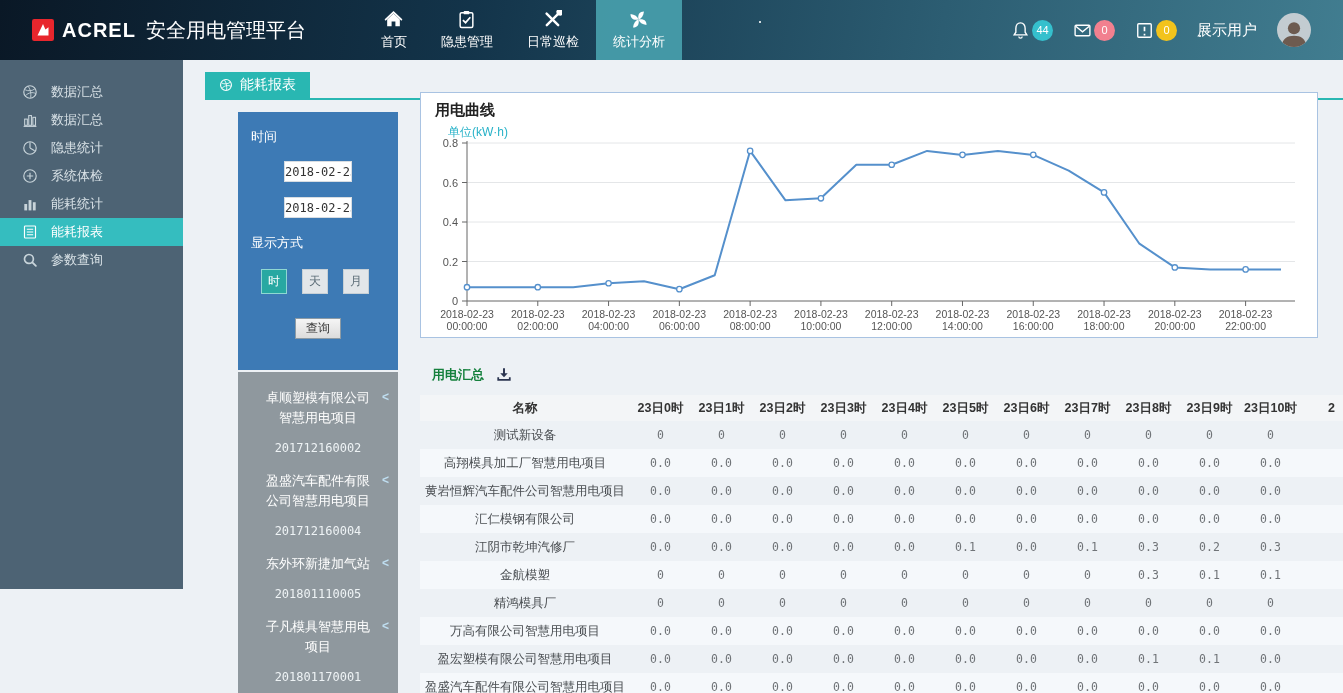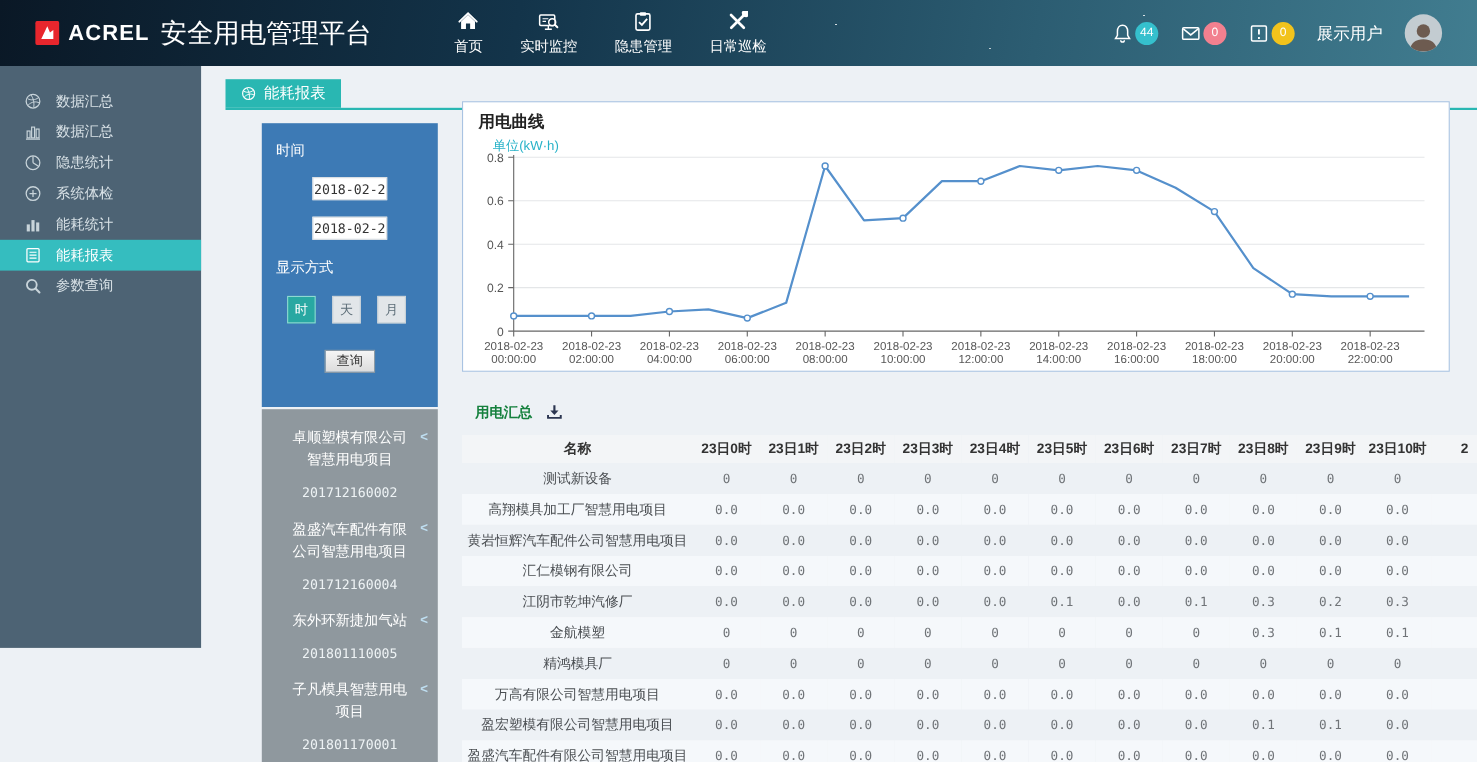--- a/index.html
+++ b/index.html
@@ -15,21 +15,21 @@
       radial-gradient(1px 1px at 560px 48px, rgba(255,255,255,.6) 50%, transparent 51%),
       radial-gradient(1.5px 1.5px at 760px 22px, rgba(255,255,255,.8) 50%, transparent 51%),
       radial-gradient(1px 1px at 900px 44px, rgba(255,255,255,.7) 50%, transparent 51%),
       radial-gradient(1px 1px at 1040px 14px, rgba(255,255,255,.8) 50%, transparent 51%),
       radial-gradient(1.5px 1.5px at 1200px 36px, rgba(255,255,255,.8) 50%, transparent 51%),
       linear-gradient(100deg,#0a1826 0%,#13344a 35%,#2c5d72 70%,#417d90 100%);
     display:flex; align-items:stretch; color:#fff; }
   .brand { display:flex; align-items:center; gap:8px; margin-left:32px; }
   .brand-icon { width:22px; height:22px; }
   .logo-acrel { font-size:20px; font-weight:bold; letter-spacing:1px; }
-  .logo-title { font-size:24px; margin-left:2px; }
+  .logo-title { font-size:20px; margin-left:2px; }
   .nav-items { display:flex; margin-left:58px; align-items:stretch; }
   .nav-item { display:flex; flex-direction:column; align-items:center; justify-content:center;
     gap:4px; padding:0 17px; cursor:pointer; color:#fff; }
   .nav-item.active { background:rgba(72,160,172,.92); }
   .nav-item .nav-ic { width:19px; height:19px; color:#fff; }
   .nav-item .nav-label { font-size:13px; white-space:nowrap; }
   .nav-right { margin-left:auto; display:flex; align-items:center; gap:20px; padding-right:32px; }
   .badge { display:flex; align-items:center; cursor:pointer; }
   .badge .b-ic { width:19px; height:19px; color:#fff; }
   .badge .b-count { min-width:21px; height:21px; padding:0 4px; border-radius:11px; margin-left:2px;
@@ -112,43 +112,44 @@
   <nav class="nav-items" id="nav-items">
       <div class="nav-item">
         <span class="nav-ic"><svg viewBox="0 0 18 18">
             <path d="M3 9 L9 3.2 L15 9 L15 15.5 L10.8 15.5 L10.8 10.8 L7.2 10.8 L7.2 15.5 L3 15.5 Z" fill="currentColor"></path>
             <path d="M1.5 9.2 L9 2 L16.5 9.2" stroke="currentColor" stroke-width="1.6" fill="none" stroke-linecap="round"></path>
           </svg></span>
         <span class="nav-label">首页</span>
       </div>
       <div class="nav-item">
         <span class="nav-ic"><svg viewBox="0 0 18 18">
-            <rect x="1.5" y="3.5" width="13" height="9" rx="1" stroke="currentColor" stroke-width="1.3" fill="none"></rect>
-            <path d="M6 15.7 h6 M9 12.7 v2.6" stroke="currentColor" stroke-width="1.2"></path>
-            <path d="M4 6.7 h5 M4 9 h3" stroke="currentColor" stroke-width="1"></path>
-            <circle cx="12.3" cy="9.6" r="3" stroke="currentColor" stroke-width="1.3" fill="rgba(10,30,45,.35)"></circle>
-            <path d="M14.6 11.9 L16.8 14" stroke="currentColor" stroke-width="1.7" stroke-linecap="round"></path>
-          </svg></span>
-        <span class="nav-label">实时监控</span>
-      </div>
-      <div class="nav-item">
-        <span class="nav-ic"><svg viewBox="0 0 18 18">
             <rect x="3" y="2.5" width="12" height="14" rx="1.4" stroke="currentColor" stroke-width="1.4" fill="none"></rect>
             <rect x="6.3" y="1" width="5.4" height="3" rx=".8" fill="currentColor"></rect>
             <path d="M5.6 9.6 L8.1 12 L12.6 6.8" stroke="currentColor" stroke-width="1.6" fill="none"></path>
           </svg></span>
         <span class="nav-label">隐患管理</span>
       </div>
       <div class="nav-item">
         <span class="nav-ic"><svg viewBox="0 0 18 18">
             <path d="M3.4 3.4 L14.4 14.4" stroke="currentColor" stroke-width="2.3" stroke-linecap="round"></path>
             <path d="M14.6 3.4 L3.6 14.4" stroke="currentColor" stroke-width="2.3" stroke-linecap="round"></path>
             <path d="M12.6 1.6 A3.2 3.2 0 1 1 16.4 5.4 L14.2 4.9 L13.1 3.8 Z" fill="currentColor"></path>
           </svg></span>
         <span class="nav-label">日常巡检</span>
+      </div>
+      <div class="nav-item active">
+        <span class="nav-ic"><svg viewBox="0 0 18 18">
+            <g fill="currentColor">
+              <path d="M9 9 C8 4.2 10 1.4 14.2 1.4 C13.6 5.6 12 8 9 9 Z"></path>
+              <path d="M9 9 C13.8 8 16.6 10 16.6 14.2 C12.4 13.6 10 12 9 9 Z"></path>
+              <path d="M9 9 C10 13.8 8 16.6 3.8 16.6 C4.4 12.4 6 10 9 9 Z"></path>
+              <path d="M9 9 C4.2 10 1.4 8 1.4 3.8 C5.6 4.4 8 6 9 9 Z"></path>
+            </g>
+          </svg></span>
+        <span class="nav-label">统计分析</span>
       </div>
     </nav>
   <div class="nav-right">
     <span id="badge-slot" style="display:flex;align-items:center;gap:20px">
         <span class="badge">
           <span class="b-ic"><svg viewBox="0 0 18 18">
               <path d="M9 1.8 C6.2 1.8 4.6 4 4.6 7 V10.6 L3 13.2 H15 L13.4 10.6 V7 C13.4 4 11.8 1.8 9 1.8 Z" stroke="currentColor" stroke-width="1.3" fill="none"></path>
               <path d="M7.4 14.7 a1.6 1.6 0 0 0 3.2 0" stroke="currentColor" stroke-width="1.2" fill="none"></path>
             </svg></span>
           <span class="b-count" style="background: rgb(53, 192, 205);">44</span>

